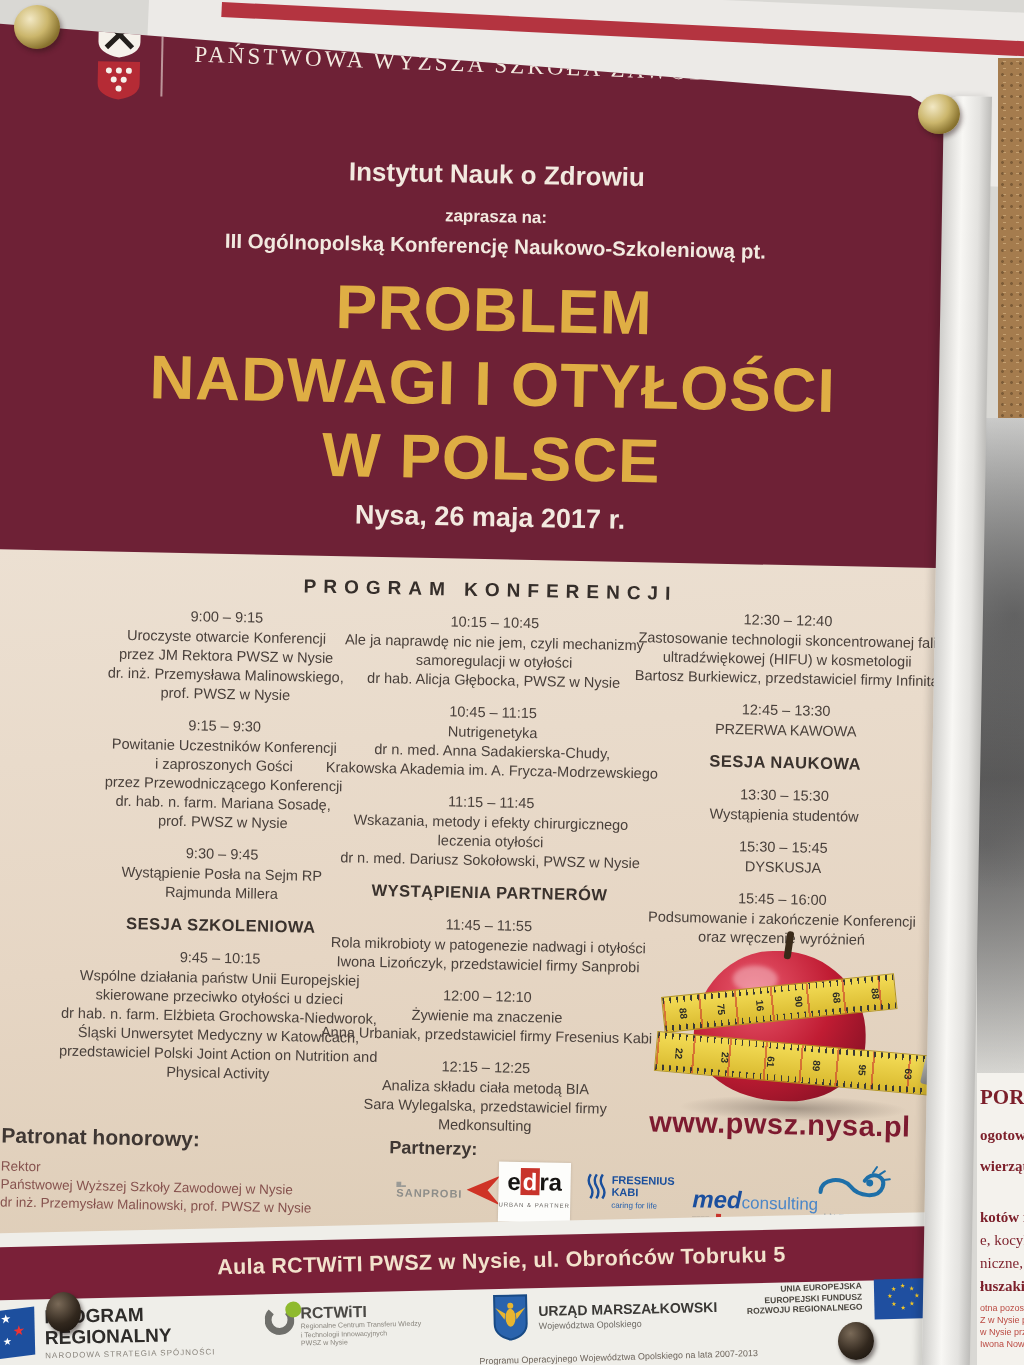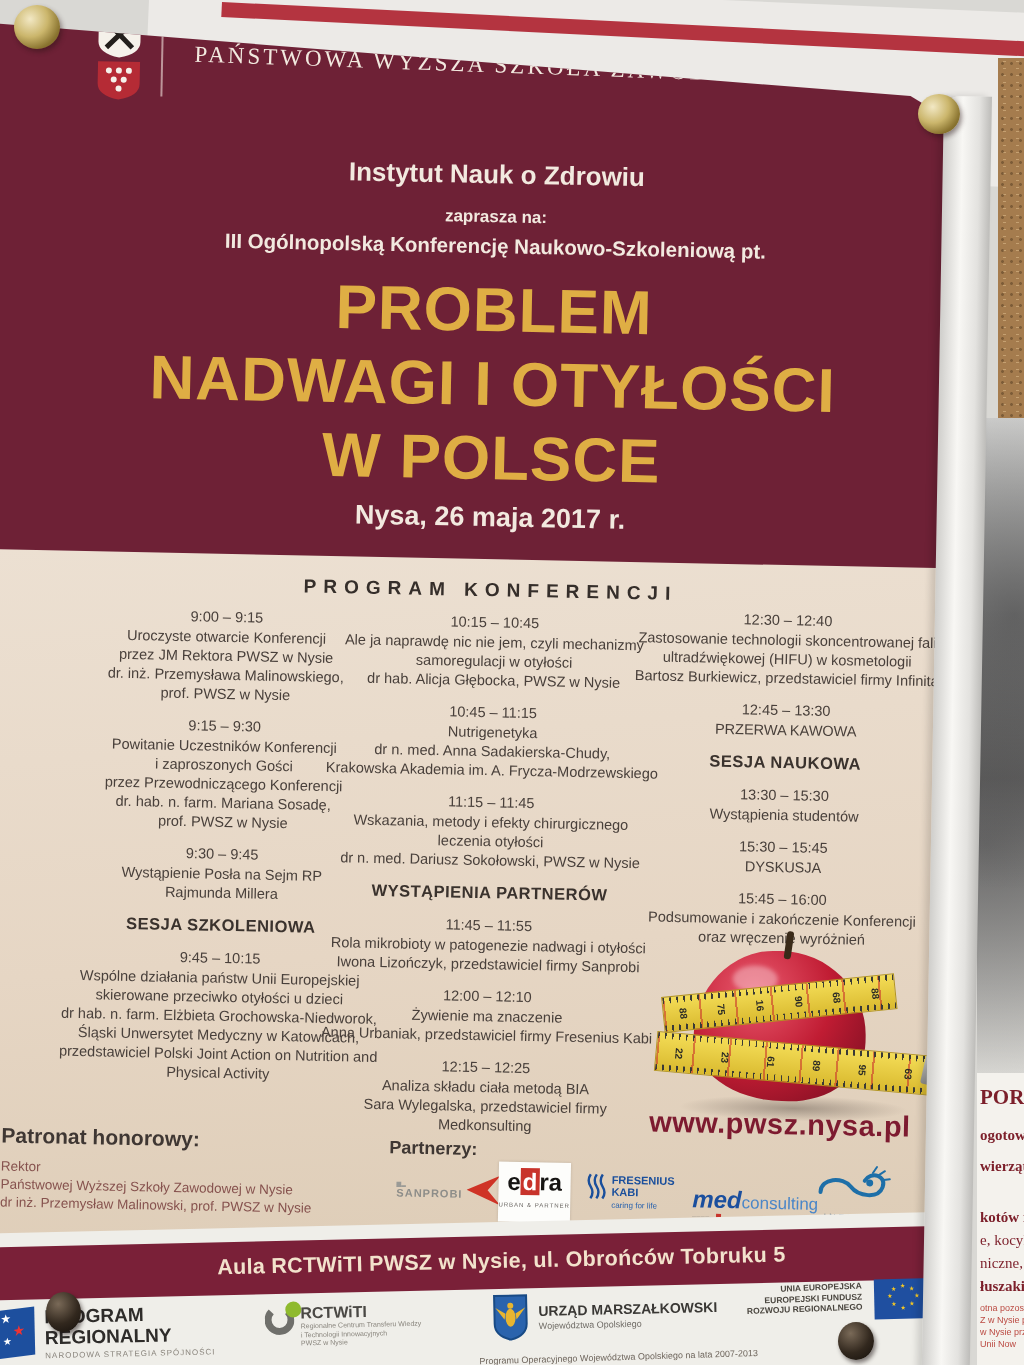--- a/index.html
+++ b/index.html
@@ -194,21 +194,21 @@
           <div>wierząt Ł</div>
           <div>kotów i p</div>
           <div>e, kocyki,</div>
           <div>niczne, ży</div>
           <div>łuszaki, pa</div>
         </div>
       <div class="side-small">
           <div>otna pozost</div>
           <div>Z w Nysie pr</div>
           <div>w Nysie przy u</div>
-          <div>Unii Now</div>
+          <div>Iwona Now</div>
         </div>
     </div>
   </div>
 
   <div class="poster">
     <div class="tilt">
 
       <svg class="crest" viewBox="0 0 46 88">
         <path d="M2 2 h42 v26 q0 12 -21 16 q-21 -4 -21 -16 Z" fill="#f5f1ea"></path>
         <path d="M10 8 L36 34 M36 8 L10 34" stroke="#231f1c" stroke-width="5"></path>

